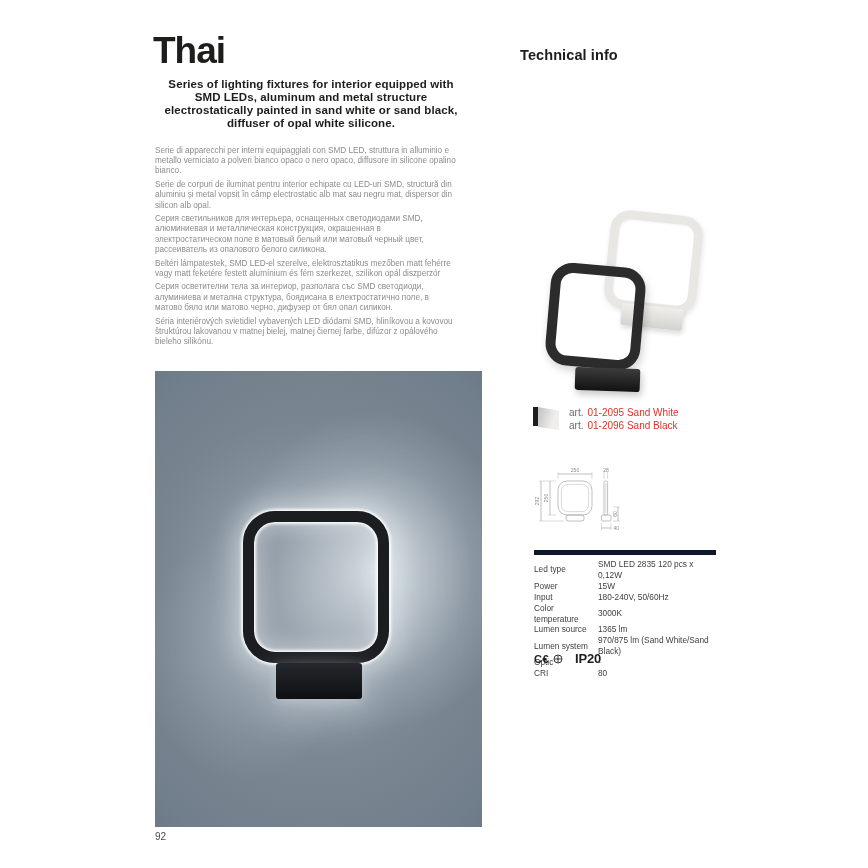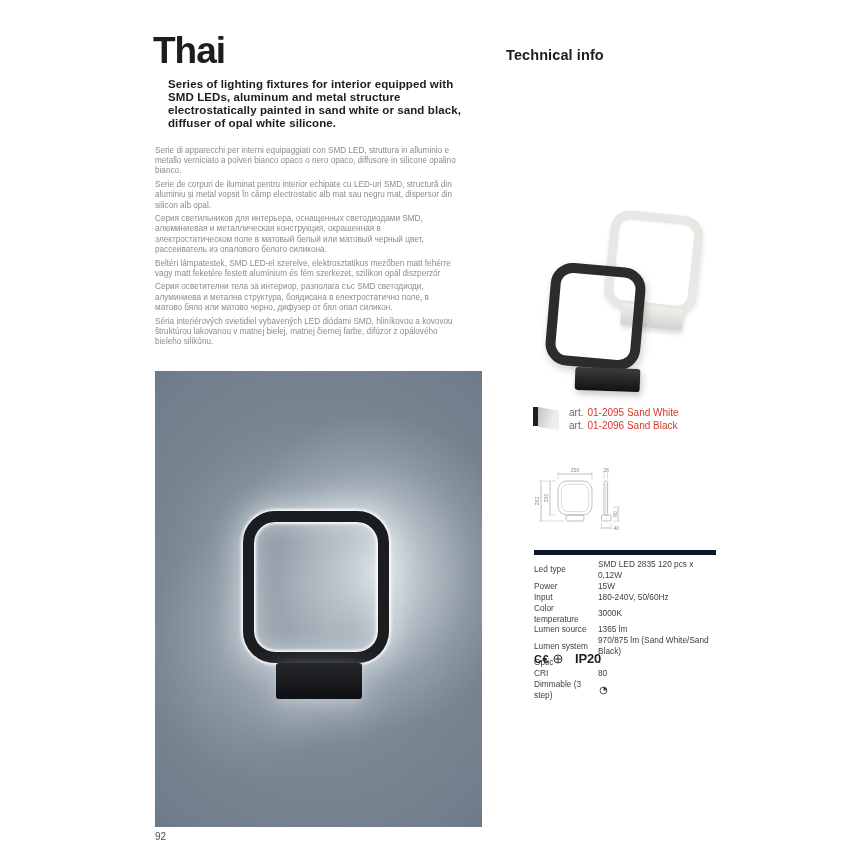--- a/index.html
+++ b/index.html
@@ -2,43 +2,43 @@
 <html><head>
 <meta charset="utf-8">
 <style>
   html,body{margin:0;padding:0;background:#ffffff;}
   .canvas{position:relative;width:868px;height:868px;background:#fff;overflow:hidden;
           font-family:"Liberation Sans",sans-serif;color:#1d1d1b;}
 
   
   .title{position:absolute;left:153px;top:31px;font-size:37px;font-weight:800;
          letter-spacing:-1px;line-height:40px;}
-  .lead{position:absolute;left:168px;top:78px;width:312px;font-size:11.5px;font-weight:700;
-        line-height:13px;letter-spacing:.1px;color:#1d1d1b;}
+  .lead{position:absolute;left:155px;top:78px;width:312px;font-size:11.5px;font-weight:700;
+        line-height:13px;letter-spacing:.1px;color:#1d1d1b;text-align:center;}
   .paras{position:absolute;left:155px;top:146px;width:302px;}
   .paras p{margin:0 0 3.5px;font-size:8.2px;line-height:10.2px;color:#8c8c8c;}
 
   
   .photo{position:absolute;left:155px;top:371px;width:327px;height:456px;overflow:hidden;
     background:
       radial-gradient(190px 210px at 67% 44%, rgba(226,233,238,.85), rgba(172,182,192,.35) 52%, rgba(140,150,160,0) 76%),
       radial-gradient(150px 180px at 28% 62%, rgba(198,206,214,.30), rgba(150,160,170,0) 70%),
       radial-gradient(480px 560px at 50% 50%, #8a96a0 0%, #717e8b 48%, #57636f 80%, #46515c 100%);}
   .lamp-frame{position:absolute;left:88px;top:140px;width:124px;height:130px;
     border:11px solid #1b1d21;border-radius:32px;
     box-shadow:0 0 3px 2px rgba(255,255,255,.92),0 0 26px 9px rgba(244,248,252,.45),
                0 0 70px 30px rgba(235,242,248,.18),
                inset 0 0 3px 2px rgba(255,255,255,.92),inset 0 0 20px 6px rgba(244,248,252,.40);}
   .lamp-base{position:absolute;left:121px;top:292px;width:86px;height:36px;border-radius:3px;
     background:linear-gradient(180deg,#26282d,#0d0f12);
     box-shadow:0 14px 36px 6px rgba(240,246,252,.28),0 3px 12px rgba(240,246,252,.30);}
   .pagenum{position:absolute;left:155px;top:831px;font-size:10px;color:#4a4a4a;}
 
   
-  .tech-heading{position:absolute;left:506px;top:47px;font-size:14.5px;font-weight:800;letter-spacing:.1px;}
+  .tech-heading{position:absolute;left:520px;top:47px;font-size:14.5px;font-weight:800;letter-spacing:.1px;}
 
   .product{position:absolute;left:535px;top:196px;width:215px;height:200px;}
   .pf-white{position:absolute;left:72px;top:17px;width:75px;height:81px;border:9px solid #e8e7e4;
     border-radius:20px;transform:rotate(6deg);
     box-shadow:1px 2px 5px rgba(0,0,0,.10), inset 1px 1px 2px rgba(0,0,0,.05);}
   .pf-white-base{position:absolute;left:86px;top:110px;width:62px;height:22px;border-radius:3px;
     background:linear-gradient(180deg,#f0efec,#d3d2cf);transform:rotate(6deg);
     box-shadow:1px 3px 5px rgba(0,0,0,.14);}
   .pf-black{position:absolute;left:13px;top:69px;width:75px;height:83px;border:10px solid #2c2c2c;
     border-radius:22px;transform:rotate(5deg);
@@ -183,29 +183,20 @@
       <span class="spec-value">970/875 lm (Sand White/Sand Black)</span>
     </div>
     <div class="spec-row">
       <span class="spec-label">Optic</span>
       <span class="spec-value">-</span>
     </div>
     <div class="spec-row">
       <span class="spec-label">CRI</span>
       <span class="spec-value">80</span>
     </div>
-    <div class="spec-row">
-      <span class="spec-label">Dimmable (3 step)</span>
-      <span class="spec-value">
-        <svg class="dim-icon" width="9" height="9" viewBox="0 0 10 10">
-          <circle cx="5" cy="5" r="3.8" fill="none" stroke="#3e3e3d" stroke-width="1"></circle>
-          <path d="M5 1.2 A3.8 3.8 0 0 1 8.8 5 L5 5 Z" fill="#3e3e3d"></path>
-        </svg>
-      </span>
-    </div>
   </div>
 
   <div class="certs">
     <span class="ce">C€</span>
     <svg width="10" height="10" viewBox="0 0 10 10">
       <circle cx="5" cy="5" r="4" fill="none" stroke="#1d1d1b" stroke-width="0.9"></circle>
       <line x1="5" y1="1.6" x2="5" y2="8.4" stroke="#1d1d1b" stroke-width="0.9"></line>
       <line x1="1.6" y1="5" x2="8.4" y2="5" stroke="#1d1d1b" stroke-width="0.9"></line>
     </svg>
     <span class="ip">IP20</span>

